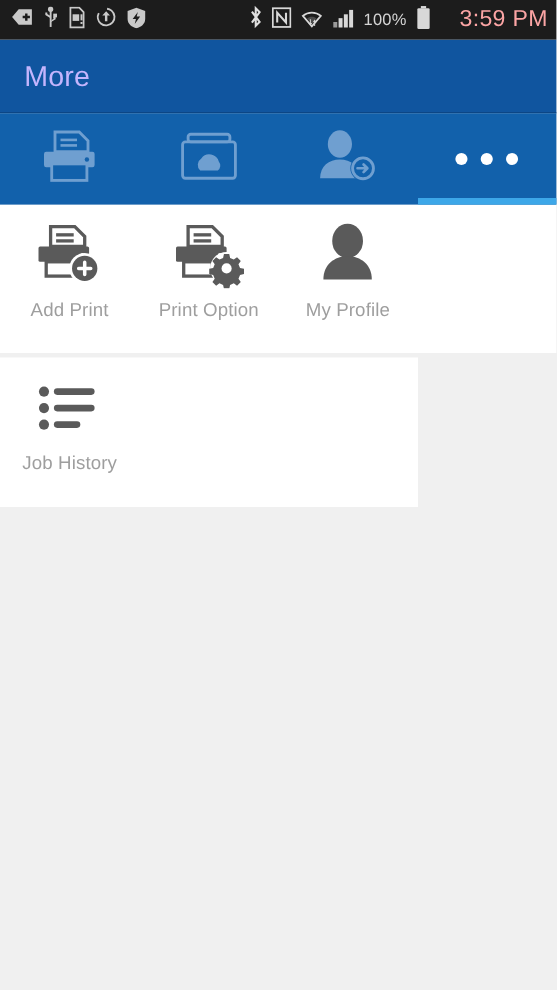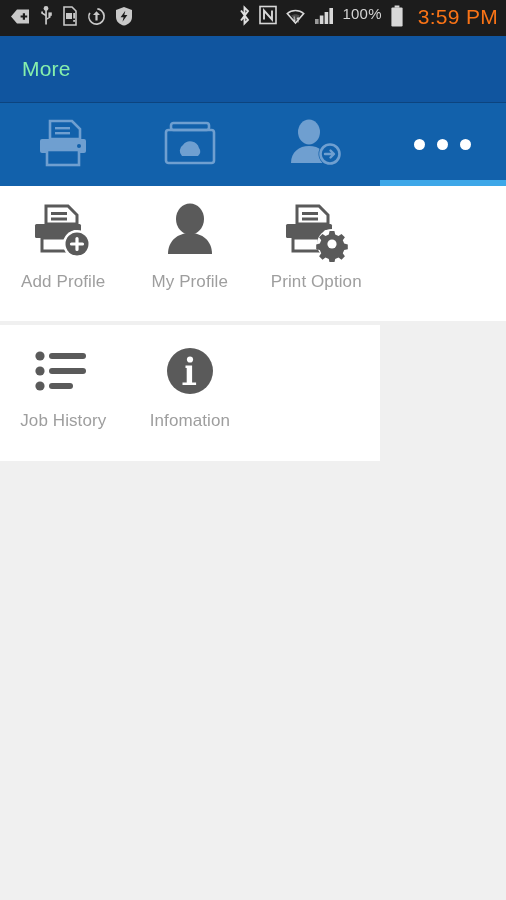--- a/index.html
+++ b/index.html
@@ -12,39 +12,39 @@
 
   
   .statusbar{
     position:relative;
     height:36px; width:506px;
     background:#1c1c1c;
     display:flex; align-items:center;
     padding:0 8px 0 10px;
   }
   .sb-left{ display:flex; align-items:center; gap:9px; }
-  .sb-right{ display:flex; gap:8px; margin-left:auto; }
+  .sb-right{ display:flex; align-items:center; gap:8px; margin-left:auto; }
   .sb-ico{ display:block; }
   .sb-pct{
     color:#d4d4d4; font-size:15px; letter-spacing:.2px;
     font-family:"Liberation Sans", sans-serif;
   }
   .sb-clock{
-    color:#f97316; font-size:21px; letter-spacing:.3px; margin-left:6px;
+    color:#fca5a5; font-size:21px; letter-spacing:.3px; margin-left:18px;
   }
 
   
   .appbar{
     height:67px; width:506px;
     background:#10559f;
     display:flex; align-items:center;
     border-bottom:1px solid #0c447f;
   }
   .app-title{
-    color:#86efac; font-size:21px; margin-left:22px; letter-spacing:.2px;
+    color:#c4b5fd; font-size:26px; margin-left:22px; letter-spacing:.2px;
   }
 
   
   .tabbar{
     position:relative;
     height:83px; width:506px;
     background:#1261ab;
     display:flex;
   }
   .tab{
@@ -228,53 +228,53 @@
           <rect x="24" y="10" width="16" height="3" fill="#5a5a5a"></rect>
           <rect x="24" y="15.5" width="16" height="3" fill="#5a5a5a"></rect>
           <rect x="8" y="22" width="46" height="14" rx="1.5" fill="#5a5a5a"></rect>
           <rect x="15" y="36" width="26" height="13" fill="#fff" stroke="#5a5a5a" stroke-width="3"></rect>
           <circle cx="48" cy="30" r="2" fill="#fff"></circle>
           <circle cx="50" cy="42" r="14" fill="#fff"></circle>
           <circle cx="50" cy="42" r="11.5" fill="#5a5a5a"></circle>
           <path d="M50 36.5 v11 M44.5 42 h11" stroke="#fff" stroke-width="3.2" stroke-linecap="round"></path>
         </svg>
       </span>
-      <span class="cell-label">Add Profile</span>
-    </div>
-
-
-    <div class="cell">
-      <span class="cell-icon">
-        <svg width="72" height="60" viewBox="0 0 72 60">
-          <ellipse cx="36" cy="17" rx="14" ry="15.5" fill="#5a5a5a"></ellipse>
-          <path d="M14 52 c0-13.5 10-21 22-21 s22 7.5 22 21z" fill="#5a5a5a"></path>
-        </svg>
-      </span>
-      <span class="cell-label">My Profile</span>
-    </div>
+      <span class="cell-label">Add Print</span>
+    </div>
+
 
     <div class="cell">
       <span class="cell-icon">
         <svg width="72" height="60" viewBox="0 0 72 60">
           <path d="M17 4 h22 l9 9 v9 H17z" fill="none" stroke="#5a5a5a" stroke-width="3"></path>
           <rect x="22" y="10" width="16" height="3" fill="#5a5a5a"></rect>
           <rect x="22" y="15.5" width="16" height="3" fill="#5a5a5a"></rect>
           <rect x="6" y="22" width="46" height="14" rx="1.5" fill="#5a5a5a"></rect>
           <rect x="13" y="36" width="26" height="13" fill="#fff" stroke="#5a5a5a" stroke-width="3"></rect>
           <circle cx="46" cy="30" r="2" fill="#fff"></circle>
           <g transform="translate(52,42)">
             <circle r="15" fill="#fff"></circle>
             <path d="M-2.4 -13 h4.8 l.8 3.6 3.3 1.4 3-2.1 3.4 3.4 -2.1 3 1.4 3.3 3.6 .8 v4.8 l-3.6 .8 -1.4 3.3 2.1 3 -3.4 3.4 -3-2.1 -3.3 1.4 -.8 3.6 h-4.8 l-.8-3.6 -3.3-1.4 -3 2.1 -3.4-3.4 2.1-3 -1.4-3.3 -3.6-.8 v-4.8 l3.6-.8 1.4-3.3 -2.1-3 3.4-3.4 3 2.1 3.3-1.4z" fill="#5a5a5a"></path>
             <circle r="4.6" fill="#fff"></circle>
           </g>
         </svg>
       </span>
       <span class="cell-label">Print Option</span>
     </div>
 
+    <div class="cell">
+      <span class="cell-icon">
+        <svg width="72" height="60" viewBox="0 0 72 60">
+          <ellipse cx="36" cy="17" rx="14" ry="15.5" fill="#5a5a5a"></ellipse>
+          <path d="M14 52 c0-13.5 10-21 22-21 s22 7.5 22 21z" fill="#5a5a5a"></path>
+        </svg>
+      </span>
+      <span class="cell-label">My Profile</span>
+    </div>
+
   </div>
 
   <div class="row-gap"></div>
 
   <div class="grid-row row2">
 
     <div class="cell">
       <span class="cell-icon">
         <svg width="64" height="54" viewBox="0 0 64 54">
           <circle cx="9" cy="12" r="4.6" fill="#5a5a5a"></circle>
@@ -282,27 +282,17 @@
           <circle cx="9" cy="27" r="4.6" fill="#5a5a5a"></circle>
           <rect x="18" y="24" width="37" height="6" rx="3" fill="#5a5a5a"></rect>
           <circle cx="9" cy="42" r="4.6" fill="#5a5a5a"></circle>
           <rect x="18" y="39" width="24" height="6" rx="3" fill="#5a5a5a"></rect>
         </svg>
       </span>
       <span class="cell-label">Job History</span>
     </div>
 
 
-    <div class="cell">
-      <span class="cell-icon">
-        <svg width="58" height="56" viewBox="0 0 58 56">
-          <circle cx="29" cy="28" r="23" fill="#5a5a5a"></circle>
-          <circle cx="29" cy="16.5" r="3.1" fill="#fff"></circle>
-          <path d="M24.5 22.5 h6.6 v17 h4 v2.4 h-13.6 v-2.4 h4.2 v-14.6 h-1.2z" fill="#fff"></path>
-        </svg>
-      </span>
-      <span class="cell-label">Infomation</span>
-    </div>
 
   </div>
 
   <div class="page-body"></div>
 </div>
 
 </body></html>

